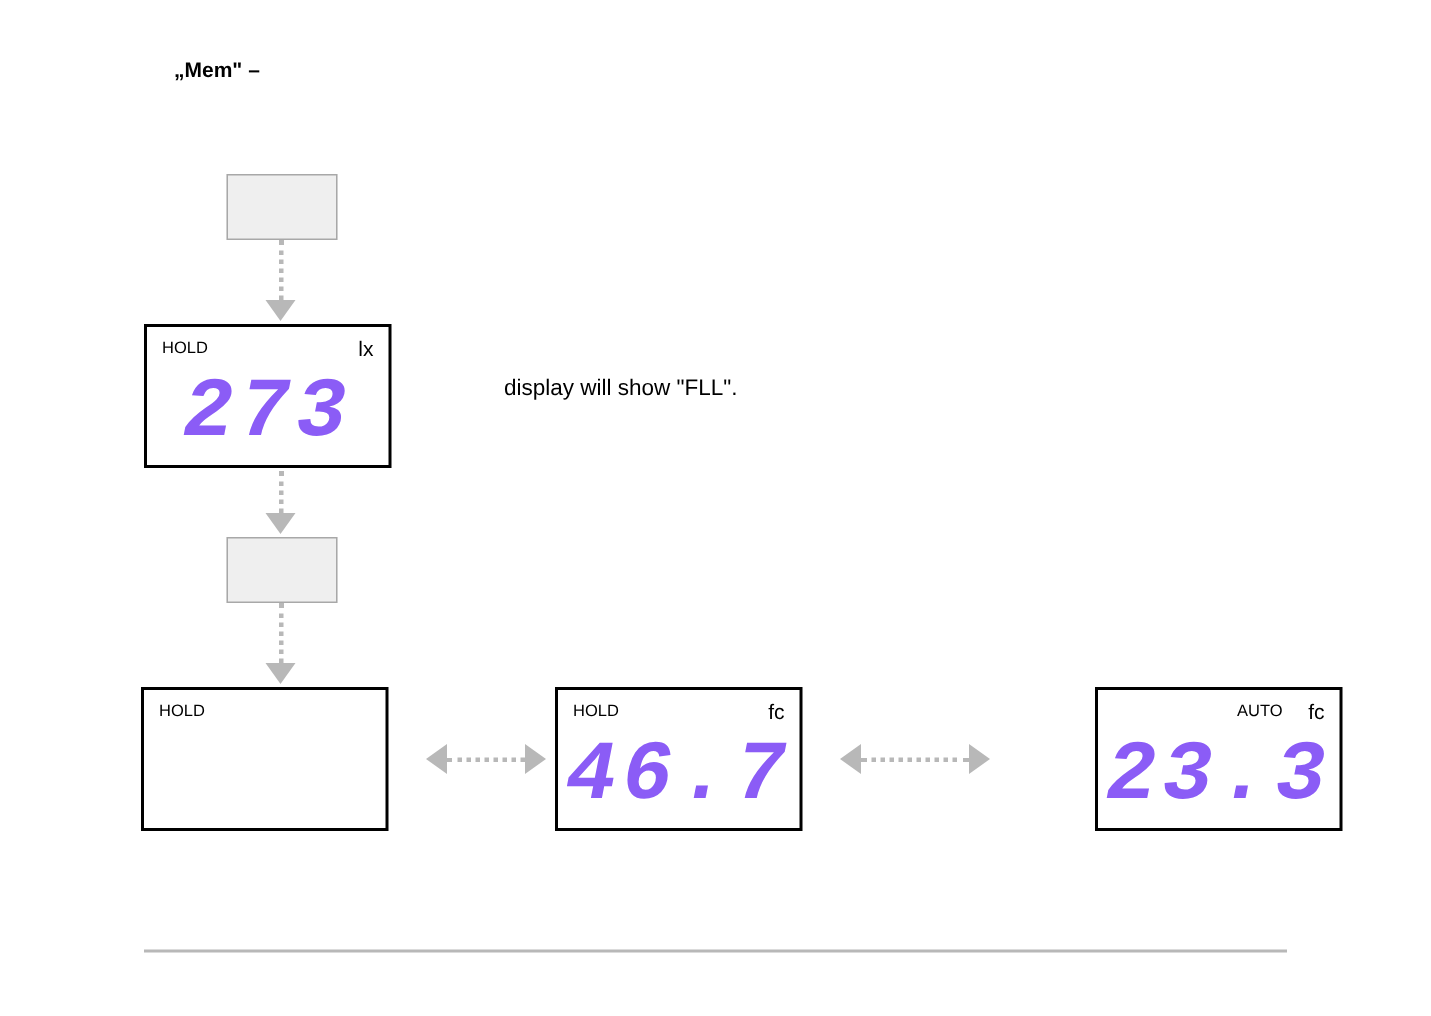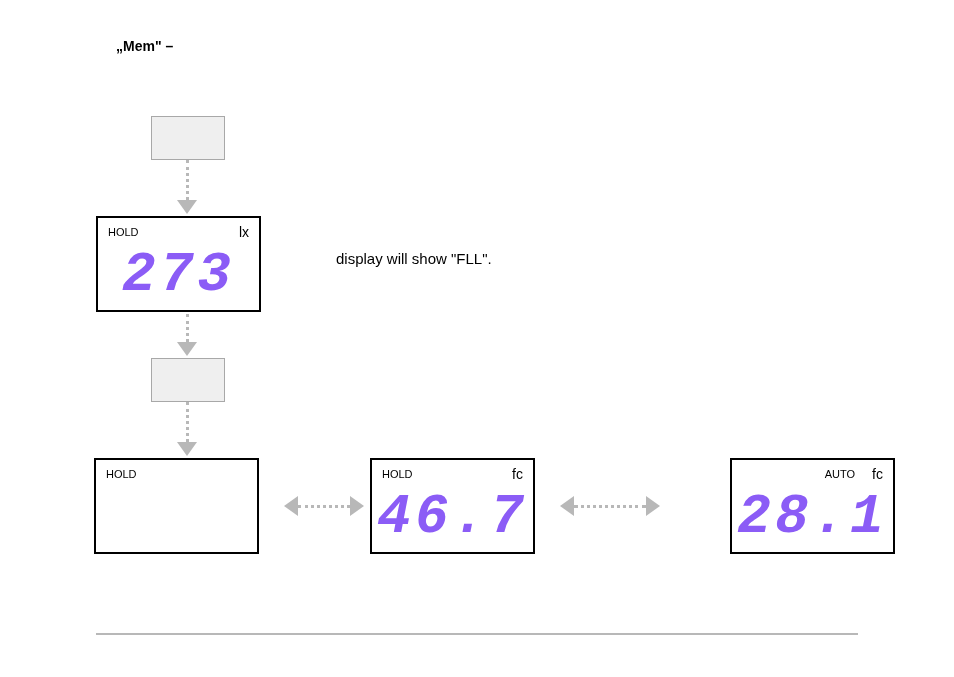--- a/index.html
+++ b/index.html
@@ -188,16 +188,16 @@
 
 <div class="arrow-horiz" style="left:560px; top:496px; width:100px;">
   <div class="head-left"></div>
     <div class="line"></div>
     <div class="head-right"></div>
 </div>
 
 <div class="lcd-box" style="left:704px; top:458px;margin-left:26px;">
   <div class="lcd-label-auto">AUTO</div>
   <div class="lcd-label-right">fc</div>
-  <div class="lcd-value">28.1</div>
+  <div class="lcd-value">23.3</div>
 </div>
 
 <div class="hr-line"></div>
 
 </body></html>

